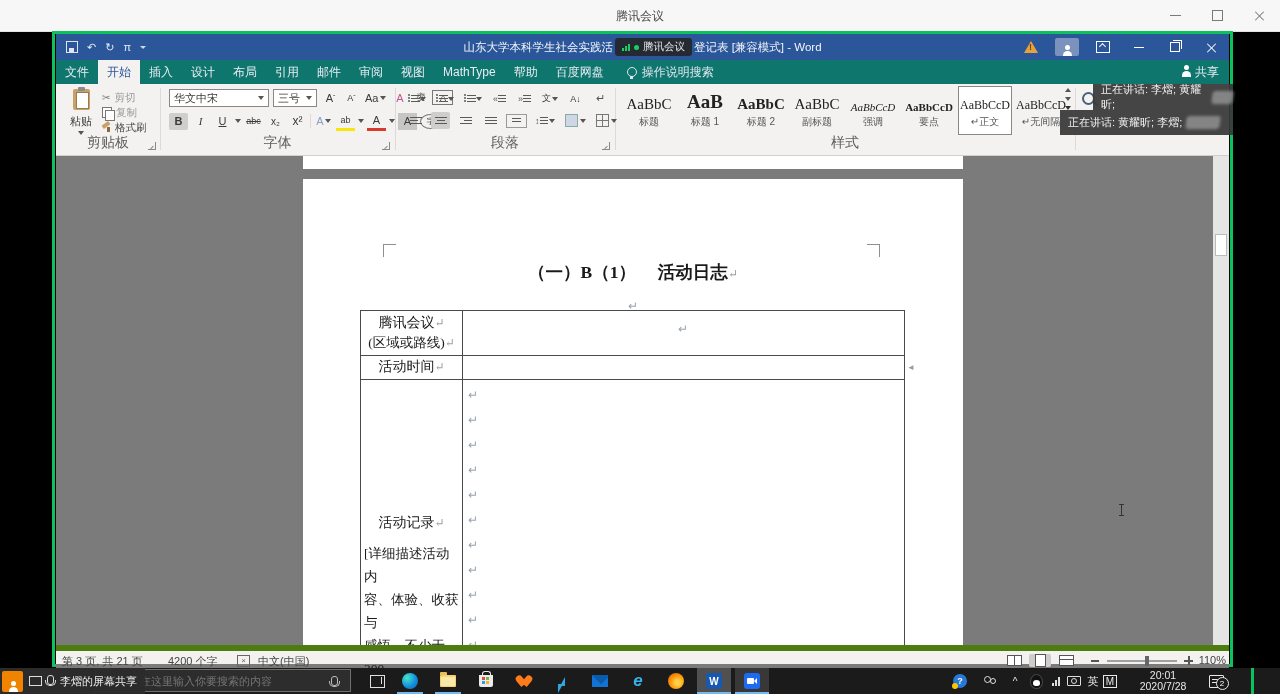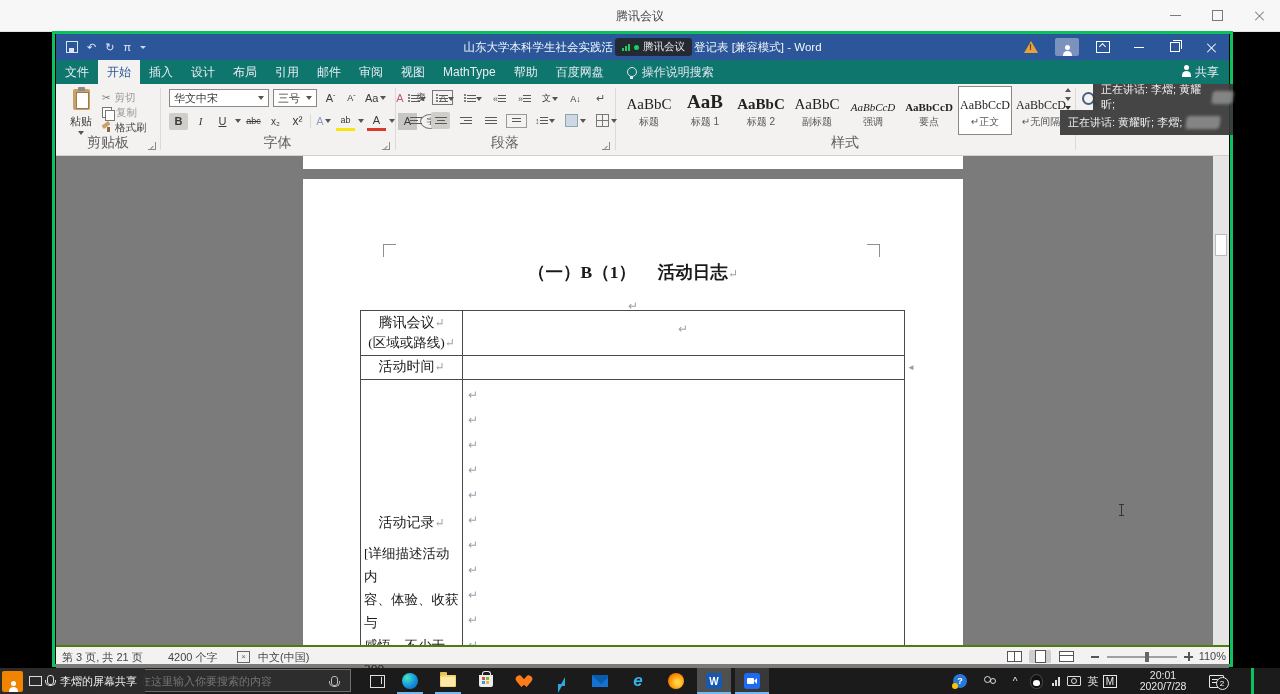--- a/index.html
+++ b/index.html
@@ -92,21 +92,21 @@
   .pil{color:#98a3ad;font-size:12px;}
   .cmark{position:absolute;width:12px;height:12px;}
   .doc-text{position:absolute;color:#1a1a1a;}
   .tline{position:absolute;background:#4a4a4a;}
   .ibeam{position:absolute;width:1px;height:12px;background:#333;}
   .ibeam::before,.ibeam::after{content:"";position:absolute;left:-2px;width:5px;height:1px;background:#333;}
   .ibeam::after{bottom:0;}
   .vscroll{position:absolute;left:1157px;top:0;width:16px;height:489px;background:#e5e5e5;}
   .vthumb{position:absolute;left:2px;top:78px;width:12px;height:22px;background:#fff;border:1px solid #bbb;box-sizing:border-box;}
   
-  .w-status{position:absolute;left:0;top:611px;width:100%;height:19px;background:#f3f2f1;border-top:2px solid #4d7c0f;box-sizing:border-box;font-size:11px;color:#444;}
+  .w-status{position:absolute;left:0;top:611px;width:100%;height:19px;background:#f3f2f1;border-top:6px solid #4d7c0f;box-sizing:border-box;font-size:11px;color:#444;}
   .stx{position:absolute;top:3px;}
   .proof{position:absolute;top:4px;width:11px;height:10px;border:1px solid #666;font-size:8px;line-height:9px;text-align:center;color:#666;}
   .view-ic{position:absolute;top:3px;width:22px;height:13px;display:flex;align-items:center;justify-content:center;}
   .vpage{width:9px;height:11px;border:1px solid #555;background:#fff;}
   .vread{width:13px;height:9px;border:1px solid #555;position:relative;background:#fff;}
   .vread::after{content:"";position:absolute;left:6px;top:0;width:1px;height:9px;background:#555;}
   .vweb{width:13px;height:9px;border:1px solid #555;background:#fff;position:relative;}
   .vweb::after{content:"";position:absolute;left:0;top:3px;width:13px;height:1px;background:#555;}
   .selbox{background:#cfcdcb;border-radius:2px;}
   .ztrack{position:absolute;top:9px;width:70px;height:2px;background:#a0a0a0;}

